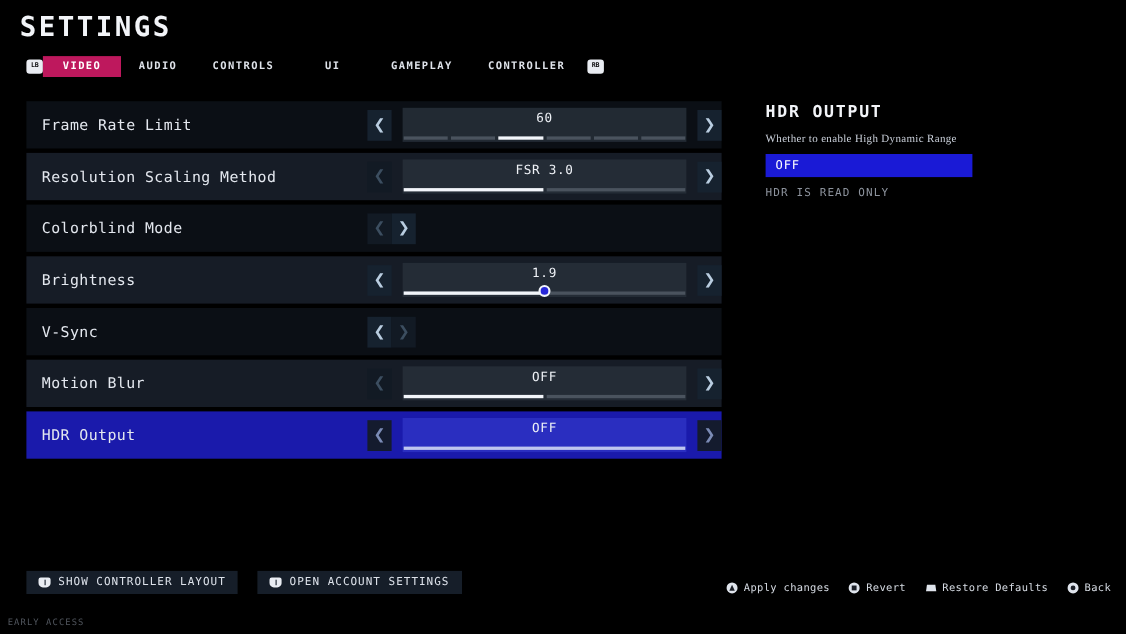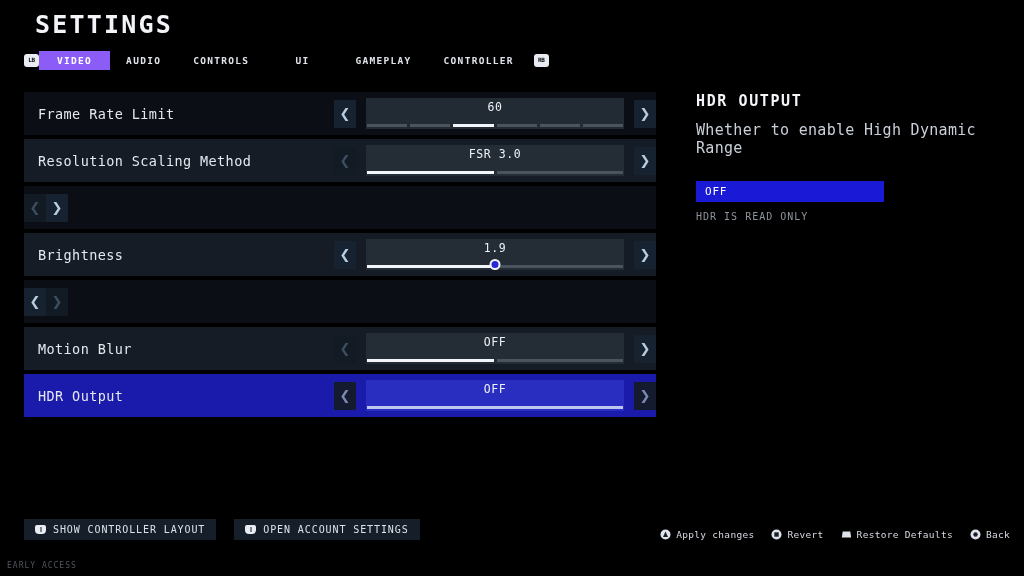--- a/index.html
+++ b/index.html
@@ -14,21 +14,21 @@
 
   body {
     font-family: "DejaVu Sans Mono", "Liberation Mono", monospace;
     color: #e8eaf0;
     position: relative;
   }
 
   
   #page-title {
     position: absolute;
-    left: 35px;
+    left: 18px;
     top: 10px;
     font-size: 25px;
     letter-spacing: 2.2px;
     font-weight: bold;
     color: #f2f4f8;
     text-transform: uppercase;
   }
 
   
   #tab-bar {
@@ -61,21 +61,21 @@
     letter-spacing: 1.3px;
     color: #dfe3ea;
     padding: 4px 10px;
     text-transform: uppercase;
     white-space: nowrap;
     font-weight: bold;
   }
   .tab.spaced { padding: 4px 16px; }
 
   .tab.active {
-    background: #8b5cf6;
+    background: #be185d;
     color: #ffffff;
     padding: 4px 18px;
   }
 
   
   #settings-list {
     position: absolute;
     left: 24px;
     top: 92px;
     width: 632px;
@@ -196,24 +196,25 @@
   #detail-title {
     font-size: 15px;
     letter-spacing: 1.6px;
     font-weight: bold;
     color: #f2f4f8;
     text-transform: uppercase;
     margin-bottom: 11px;
   }
 
   #detail-desc {
-    font-size: 15px;
+    font-size: 10px;
     letter-spacing: 0.3px;
     color: #c9cfd9;
-    margin-bottom: 24px;
+    margin-bottom: 8px;
+    font-family: Liberation Serif, serif;
   }
 
   #detail-value {
     background: #1a1ad6;
     color: #ffffff;
     font-size: 11px;
     letter-spacing: 0.8px;
     padding: 4px 8px 4px 9px;
     width: 188px;
     margin-bottom: 9px;
@@ -348,36 +349,38 @@
       <div class="value-widget">
         <div class="value-text">FSR 3.0</div>
         <div class="seg-bar">
           <div class="seg on"></div>
           <div class="seg"></div>
         </div>
       </div>
       <div class="arrow-btn">❯</div>
     </div>
     <div class="setting-row">
+      <div class="row-label">Colorblind Mode</div>
       <div class="arrow-btn dim">❮</div>
       <div class="arrow-btn">❯</div>
     </div>
     <div class="setting-row alt">
       <div class="row-label">Brightness</div>
       <div class="arrow-btn">❮</div>
       <div class="value-widget">
         <div class="value-text">1.9</div>
         <div class="slider-track">
           <div class="slider-fill" style="width: 50%;"></div>
           <div class="slider-knob" style="left: 50%;"></div>
         </div>
       </div>
       <div class="arrow-btn">❯</div>
     </div>
     <div class="setting-row">
+      <div class="row-label">V-Sync</div>
       <div class="arrow-btn">❮</div>
       <div class="arrow-btn dim">❯</div>
     </div>
     <div class="setting-row alt">
       <div class="row-label">Motion Blur</div>
       <div class="arrow-btn dim">❮</div>
       <div class="value-widget">
         <div class="value-text">OFF</div>
         <div class="seg-bar">
           <div class="seg on"></div>

